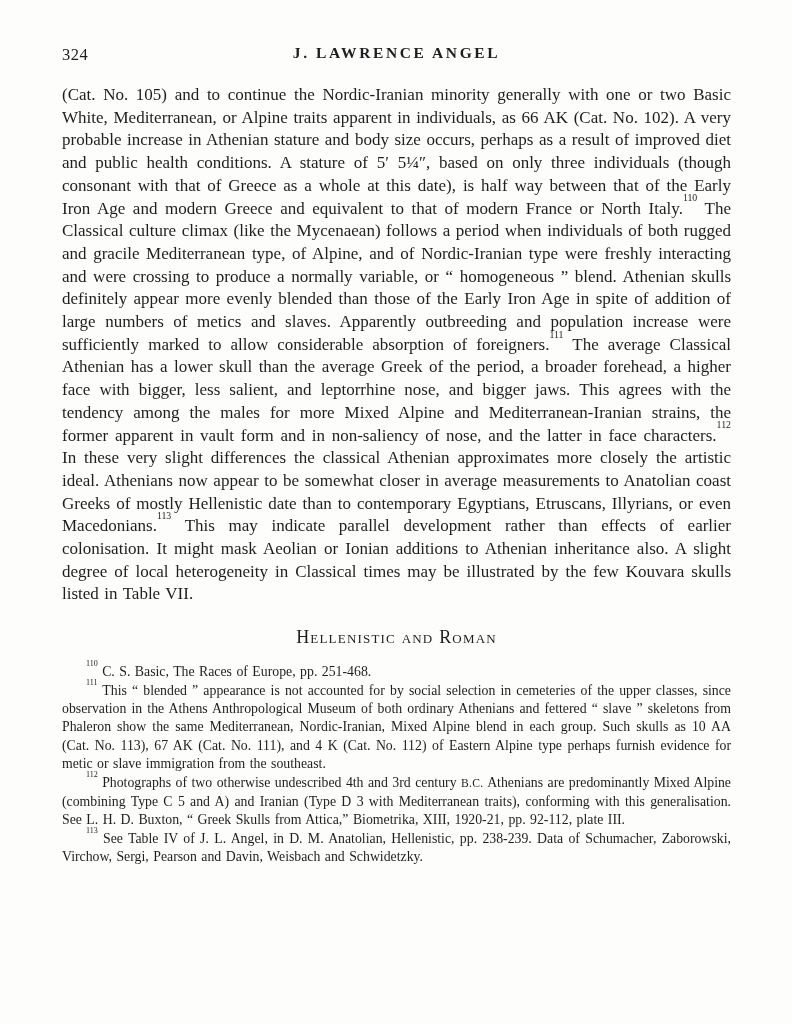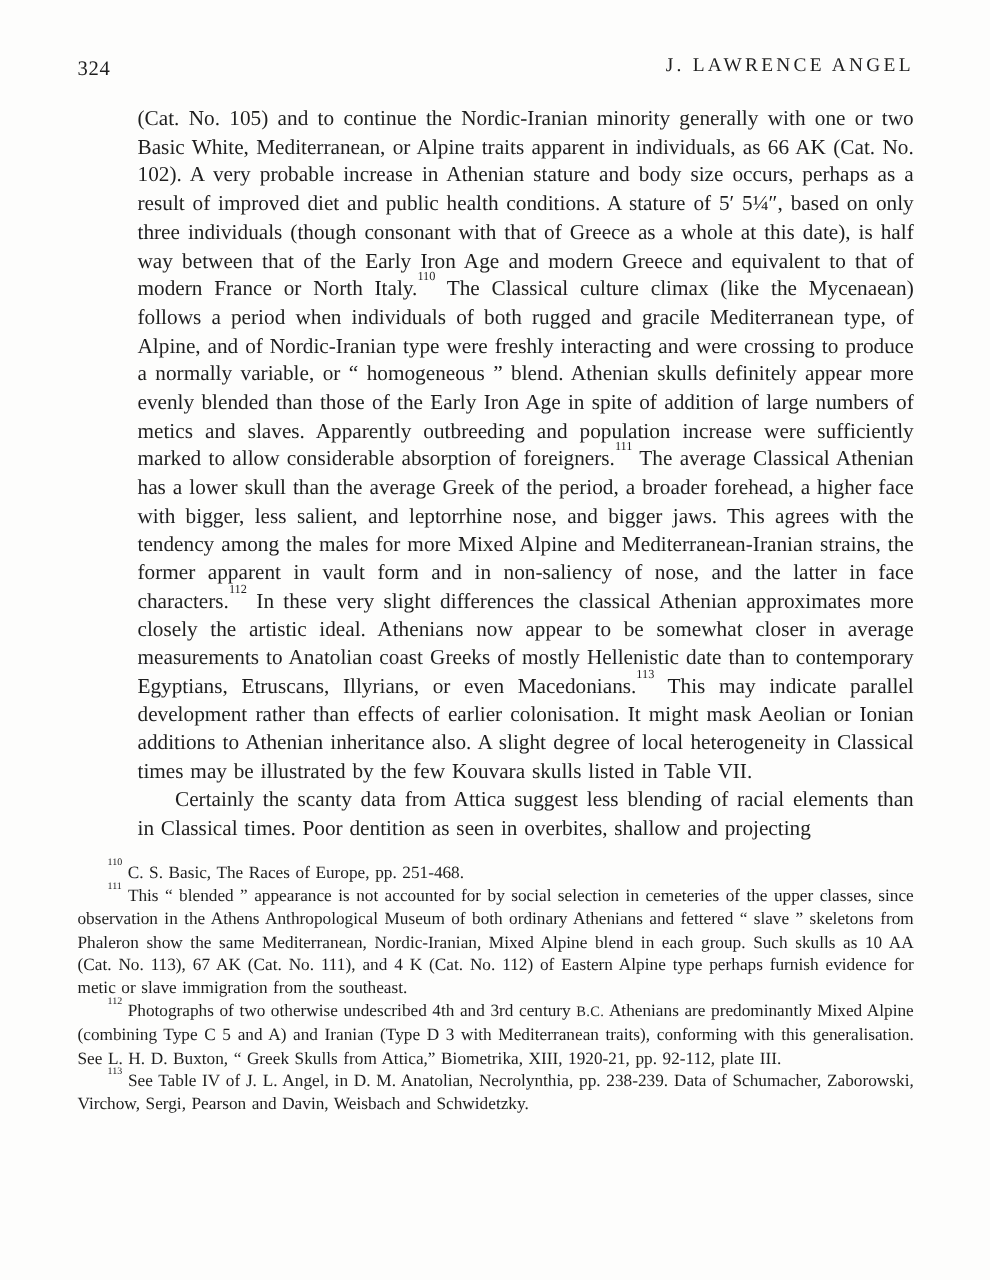--- a/index.html
+++ b/index.html
@@ -24,28 +24,28 @@
   }
   .page-number {
     position: absolute;
     left: 0;
     top: 1px;
     font-size: 16.5px;
     letter-spacing: 0.5px;
   }
   .running-head {
     display: block;
-    text-align: right;
+    text-align: center;
     font-size: 15.5px;
     letter-spacing: 2.6px;
     white-space: nowrap;
+    font-weight: bold;
   }
   .body-text {
     margin-top: 21px;
-    margin-left: 48px;
   }
   .para {
     font-size: 17px;
     line-height: 22.7px;
     text-align: justify;
     word-spacing: 1.2px;
     margin: 0;
   }
   .para-indent {
     text-indent: 30px;
@@ -86,30 +86,30 @@
 
   <header class="running-header">
     <span class="page-number">324</span>
     <span class="running-head">J. LAWRENCE ANGEL</span>
   </header>
 
   <main class="body-text">
 
     <p class="para"><span>(Cat. No. 105) and to continue the Nordic-Iranian minority generally with one or two Basic White, Mediterranean, or Alpine traits apparent in individuals, as 66 AK (Cat. No. 102).  A very probable increase in Athenian stature and body size occurs, perhaps as a result of improved diet and public health conditions.  A stature of 5′ 5¼″, based on only three individuals (though consonant with that of Greece as a whole at this date), is half way between that of the Early Iron Age and modern Greece and equivalent to that of modern France or North Italy.</span><sup class="fnref">110</sup><span>  The Classical culture climax (like the Mycenaean) follows a period when individuals of both rugged and gracile Mediterranean type, of Alpine, and of Nordic-Iranian type were freshly interacting and were crossing to produce a normally variable, or “ homogeneous ” blend.  Athenian skulls definitely appear more evenly blended than those of the Early Iron Age in spite of addition of large numbers of metics and slaves.  Apparently outbreeding and population increase were sufficiently marked to allow considerable absorption of foreigners.</span><sup class="fnref">111</sup><span> The average Classical Athenian has a lower skull than the average Greek of the period, a broader forehead, a higher face with bigger, less salient, and leptorrhine nose, and bigger jaws.  This agrees with the tendency among the males for more Mixed Alpine and Mediterranean-Iranian strains, the former apparent in vault form and in non-saliency of nose, and the latter in face characters.</span><sup class="fnref">112</sup><span>  In these very slight differences the classical Athenian approximates more closely the artistic ideal.  Athenians now appear to be somewhat closer in average measurements to Anatolian coast Greeks of mostly Hellenistic date than to contemporary Egyptians, Etruscans, Illyrians, or even Macedonians.</span><sup class="fnref">113</sup><span>  This may indicate parallel development rather than effects of earlier colonisation.  It might mask Aeolian or Ionian additions to Athenian inheritance also.  A slight degree of local heterogeneity in Classical times may be illustrated by the few Kouvara skulls listed in Table VII.</span></p>
 
+    <h2 class="section-heading">Hellenistic and Roman</h2>
 
-    <p class="para para-indent"><span>Certainly the scanty data from Attica suggest less blending of racial elements than in Classical times.  Poor dentition as seen in overbites, shallow and projecting</span></p>
 
   </main>
 
   <footer class="footnotes">
 
     <p class="footnote"><sup class="fnref">110</sup><span> C. S. Basic, </span><span class="it">The Races of Europe</span><span>, pp. 251-468.</span></p>
 
     <p class="footnote"><sup class="fnref">111</sup><span> This “ blended ” appearance is not accounted for by social selection in cemeteries of the upper classes, since observation in the Athens Anthropological Museum of both ordinary Athenians and fettered “ slave ” skeletons from Phaleron show the same Mediterranean, Nordic-Iranian, Mixed Alpine blend in each group.  Such skulls as 10 AA (Cat. No. 113), 67 AK (Cat. No. 111), and 4 K (Cat. No. 112) of Eastern Alpine type perhaps furnish evidence for metic or slave immigration from the southeast.</span></p>
 
     <p class="footnote"><sup class="fnref">112</sup><span> Photographs of two otherwise undescribed 4th and 3rd century </span><span class="sc">B.C.</span><span> Athenians are predominantly Mixed Alpine (combining Type C 5 and A) and Iranian (Type D 3 with Mediterranean traits), conforming with this generalisation.  See L. H. D. Buxton, “ Greek Skulls from Attica,” </span><span class="it">Biometrika</span><span>, XIII, 1920-21, pp. 92-112, plate III.</span></p>
 
-    <p class="footnote"><sup class="fnref">113</sup><span> See Table IV of J. L. Angel, in D. M. Anatolian, </span><span class="it">Necrolynthia</span><span>, pp. 238-239.  Data of Schumacher, Zaborowski, Virchow, Sergi, Pearson and Davin, Weisbach and Schwidetzky.</span></p>
+    <p class="footnote"><sup class="fnref">113</sup><span> See Table IV of J. L. Angel, in D. M. Anatolian, </span><span class="it">Hellenistic</span><span>, pp. 238-239.  Data of Schumacher, Zaborowski, Virchow, Sergi, Pearson and Davin, Weisbach and Schwidetzky.</span></p>
 
   </footer>
 
 </div>
 
 </body></html>

